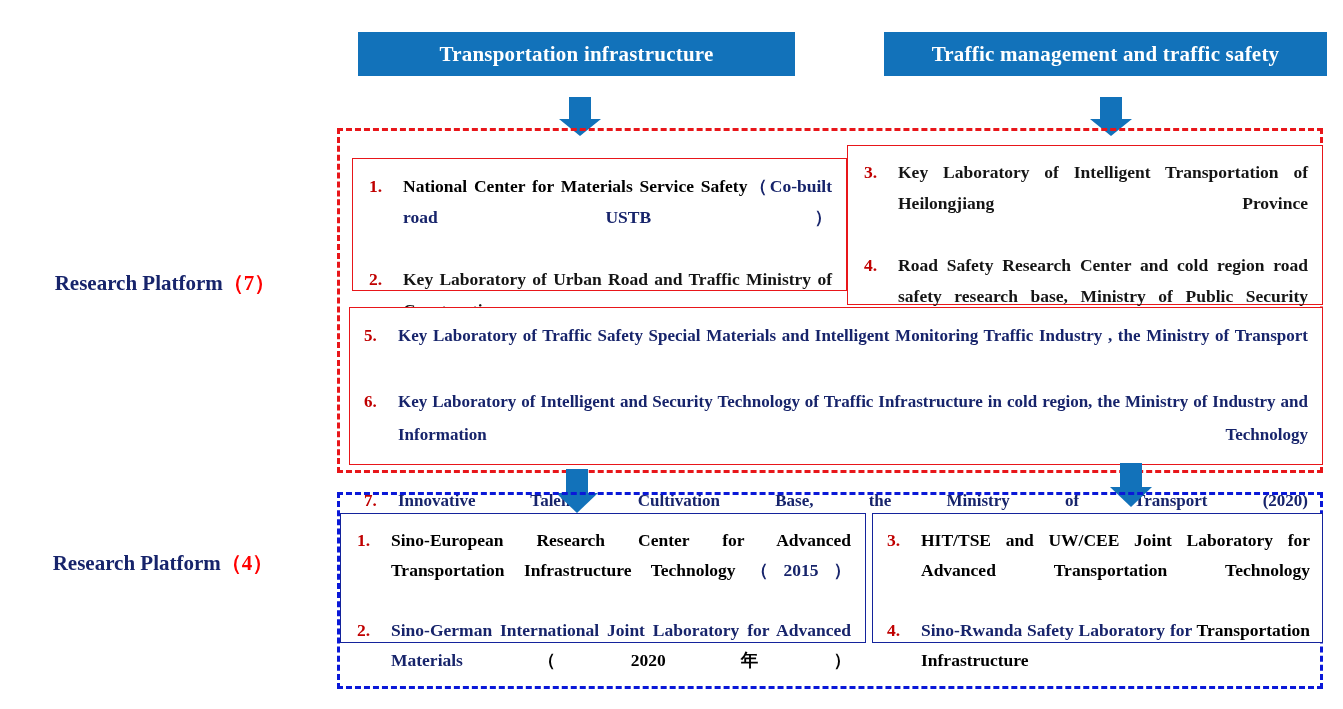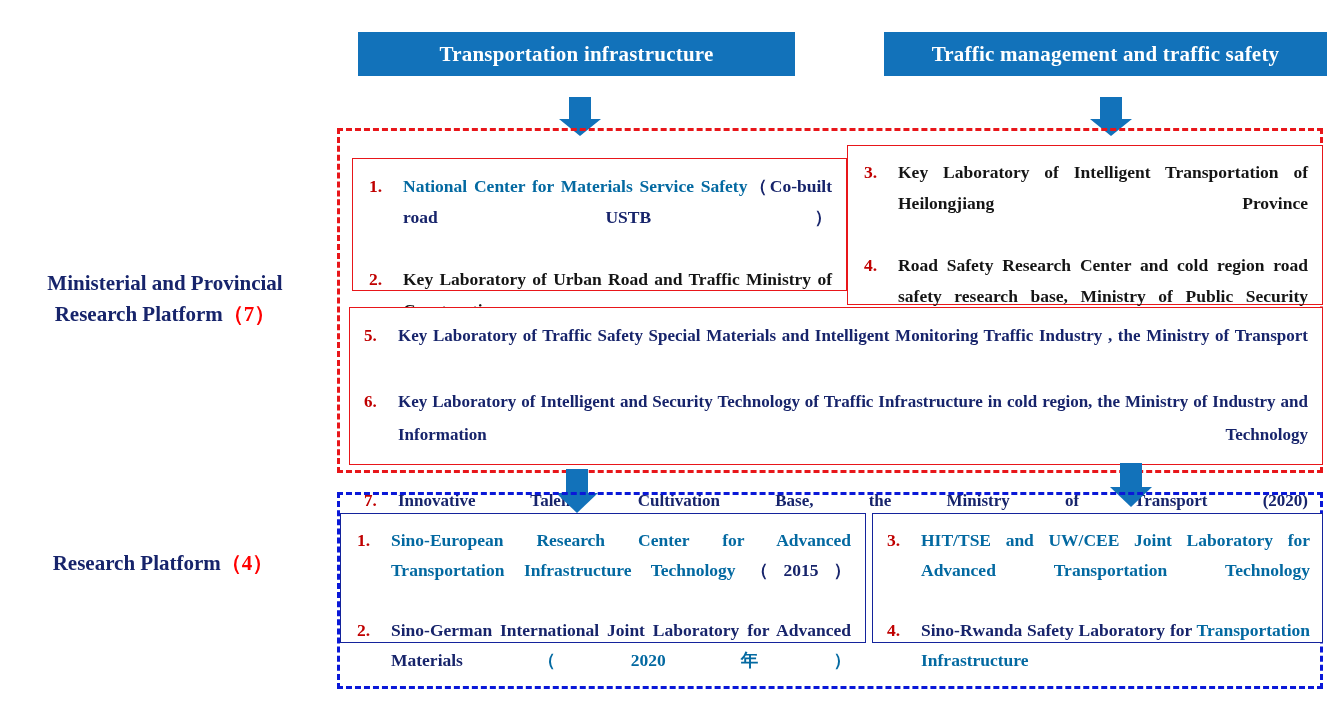--- a/index.html
+++ b/index.html
@@ -80,21 +80,21 @@
   .num{
     flex:0 0 auto;
     font-weight:bold;
     color:#c00000;
     font-family:"Liberation Serif", serif;
   }
   .txt{flex:1 1 auto;font-weight:bold;text-align:justify;text-justify:inter-word;}
   .txt::after{content:"";display:inline-block;width:100%;}
 
   
-  .c-red{color:#0369a1;}
+  .c-red{color:#000000;}
   .c-darkred{color:#c00000;}
   .c-navy{color:#17246b;}
   .c-black{color:#151515;}
 
   
   #panel-min-1 ol.items{padding:12px 14px 0 16px;}
   #panel-min-1 .row{font-size:17.5px;line-height:31px;margin-bottom:0;}
   #panel-min-1 .num{width:34px;}
 
   #panel-min-2 ol.items{padding:11px 14px 0 16px;}
@@ -226,21 +226,20 @@
         <span class="txt c-red">HIT/TSE and UW/CEE Joint Laboratory for Advanced Transportation Technology</span>
       </li>
       <li class="row">
         <span class="num c-darkred">4.</span>
         <span class="txt"><span class="c-navy">Sino-Rwanda Safety Laboratory for</span> <span class="c-red last">Transportation Infrastructure</span></span>
       </li>
     </ol>
   </div>
 
   <div class="side-label" id="label-ministerial">
-    <div>Ministerial and Provincial</div>
     <div><span>Research Platform</span><span class="count">（7）</span></div>
   </div>
 
   <div class="side-label" id="label-international">
     <div><span>Research Platform</span><span class="count">（4）</span></div>
   </div>
 
 </div>
 
 </body></html>

